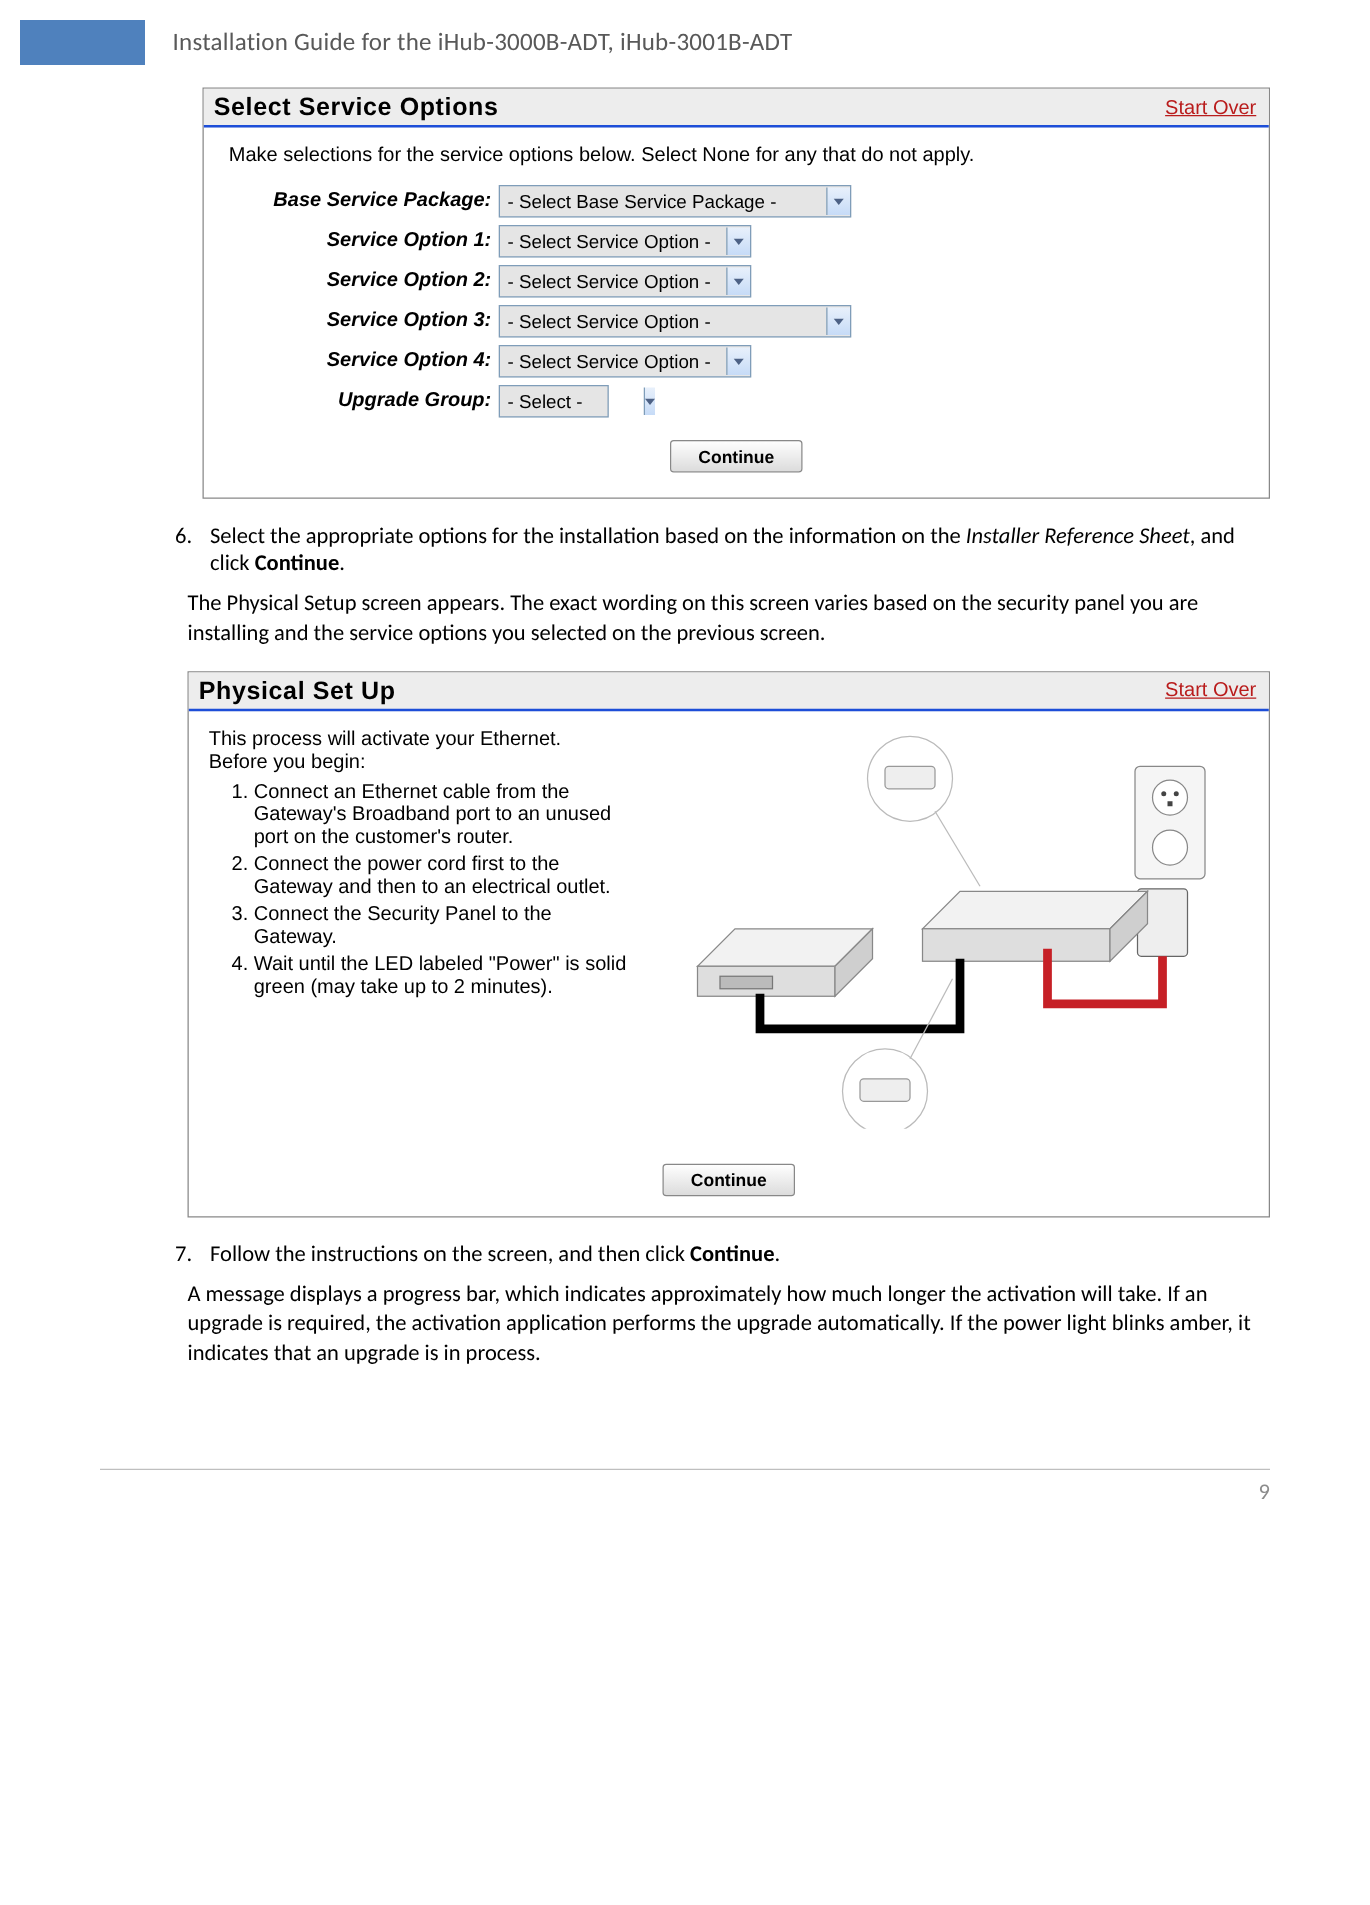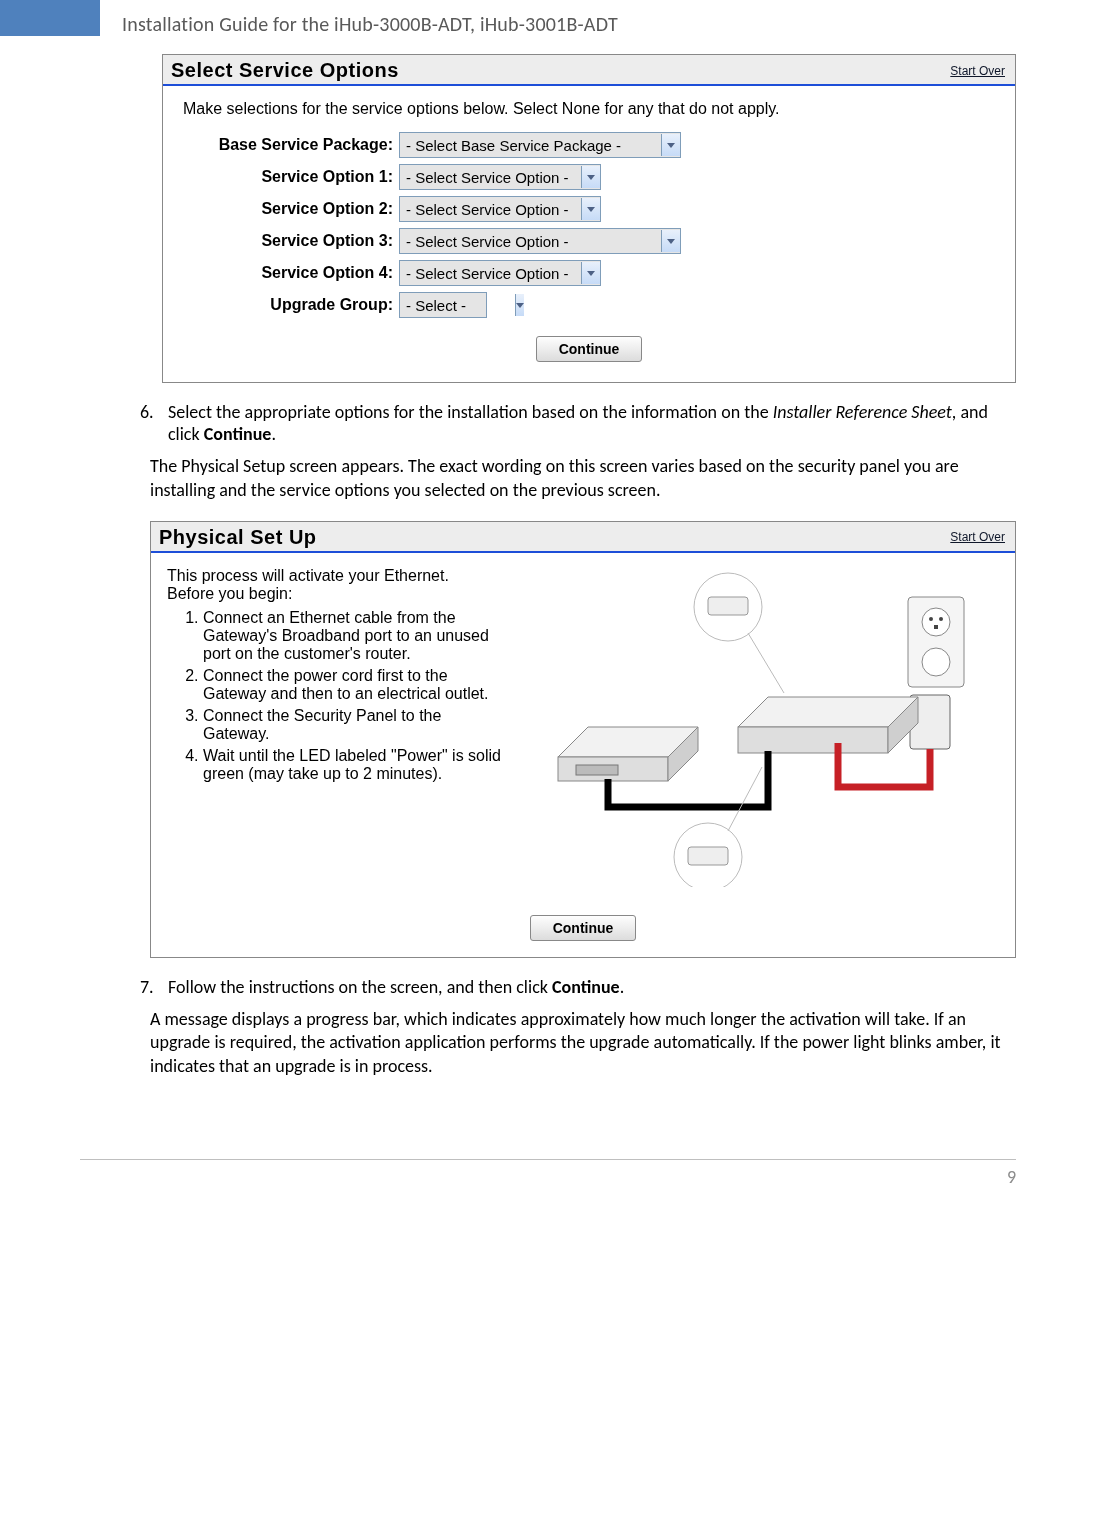--- a/index.html
+++ b/index.html
@@ -5,23 +5,23 @@
   body {
     margin: 0;
     font-family: Calibri, Arial, sans-serif;
     font-size: 18px;
     color: #000;
     width: 1096px;
     background: #fff;
   }
   .page-header {
     display: flex;
-    align-items: flex-end;
+    align-items: center;
     border-bottom: none;
-    margin: 0;
+    margin: 16px;
   }
   .header-block {
     width: 100px;
     height: 36px;
     background: #4f81bd;
   }
   .header-title {
     color: #595959;
     font-size: 20px;
     margin-left: 22px;
@@ -44,23 +44,23 @@
     padding: 4px 10px 2px 8px;
   }
   .panel-title {
     font-family: Arial, sans-serif;
     font-weight: bold;
     font-size: 20px;
     color: #000;
     letter-spacing: 0.5px;
   }
   .start-over {
-    color: #0f172a;
-    font-family: Arial, sans-serif;
-    font-size: 12px;
+    color: #b91c1c;
+    font-family: Arial, sans-serif;
+    font-size: 16px;
     text-decoration: underline;
   }
   .panel-body {
     padding: 14px 20px 20px 20px;
     font-family: Arial, sans-serif;
     font-size: 16px;
     color: #000;
   }
   .form-rows {
     margin-top: 14px;
@@ -70,20 +70,21 @@
     align-items: center;
     margin: 6px 0;
   }
   .form-label {
     width: 210px;
     text-align: right;
     padding-right: 6px;
     font-family: Arial, sans-serif;
     font-weight: bold;
     font-size: 16px;
+    font-style: italic;
   }
   .select {
     display: inline-flex;
     align-items: center;
     border: 1px solid #7f9db9;
     background: #e5e5e5;
     height: 24px;
     position: relative;
   }
   .select.w-wide { width: 280px; }

